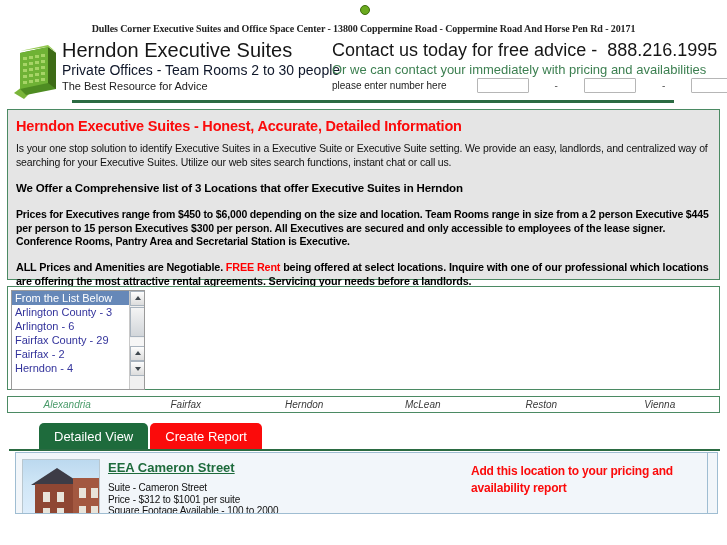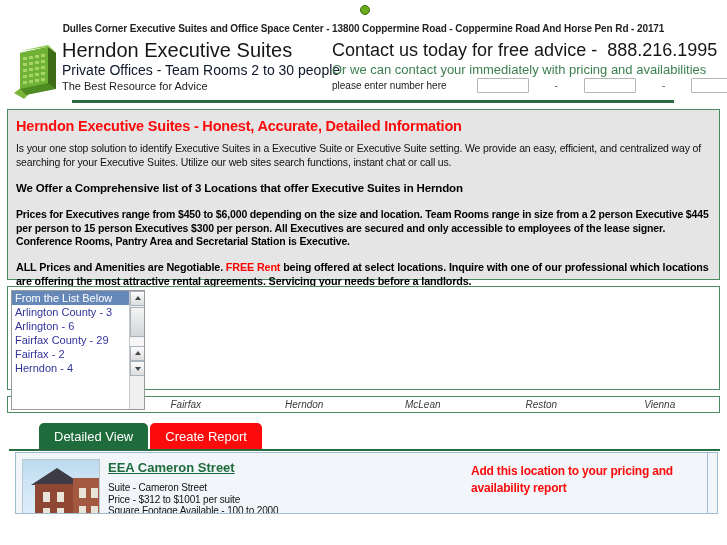--- a/index.html
+++ b/index.html
@@ -37,20 +37,21 @@
     margin-left: 3px;
   }
   .subline {
     text-align: center;
     font-size: 10px;
     font-weight: bold;
     color: #222222;
     padding-top: 5px;
     line-height: 13px;
     letter-spacing: -0.1px;
+    font-family: Liberation Serif, serif;
   }
 
   
   .masthead {
     position: relative;
     height: 64px;
     margin-top: 4px;
   }
   .logo {
     position: absolute;
@@ -193,21 +194,21 @@
     height: 104px;
     box-sizing: border-box;
     padding: 2px;
     position: relative;
   }
   .listbox {
     position: absolute;
     left: 3px;
     top: 3px;
     width: 134px;
-    height: 120px;
+    height: 100px;
     border: 1px solid #9a9a9a;
     background: #ffffff;
     overflow: hidden;
     box-sizing: border-box;
   }
   .list-items {
     position: absolute;
     left: 0; top: 0;
     width: 118px;
   }
@@ -469,21 +470,21 @@
       <input class="phone-box" type="text" value="" style="">
       <a class="enter-submit">enter / submit</a>
     </div>
   </div>
 
   <div class="green-rule"></div>
 </div>
 
 <div class="info-panel">
   <div class="info-title">Herndon Executive Suites - Honest, Accurate, Detailed Information</div>
-  <div class="info-body">Is your one stop solution to identify Executive Suites in a Executive Suite or Executive Suite setting. We provide an easy, efficient, and centralized way of searching for your Executive Suites. Utilize our web sites search functions, instant chat or call us.</div>
+  <div class="info-body">Is your one stop solution to identify Executive Suites in a Executive Suite or Executive Suite setting. We provide an easy, landlords, and centralized way of searching for your Executive Suites. Utilize our web sites search functions, instant chat or call us.</div>
   <div class="info-lead">We Offer a Comprehensive list of 3 Locations that offer Executive Suites in Herndon</div>
   <div class="info-prices">
     <span>Prices for Executives range from </span><b>$450 to $6,000</b><span> depending on the size and location. Team Rooms range in size from a </span><b>2 person Executive $445 per person to 15 person Executives $300 per person.</b><span> All Executives are secured and only accessible to employees of the lease signer. Conference Rooms, Pantry Area and Secretarial Station is Executive.</span>
   </div>
   <div class="info-note">
     <span>ALL Prices and Amenities are Negotiable. </span><span class="free-rent">FREE Rent</span><span> being offered at select locations. Inquire with one of our professional which locations are offering the most attractive rental agreements. Servicing your needs before a landlords.</span>
   </div>
 </div>
 
 <div class="list-panel">

